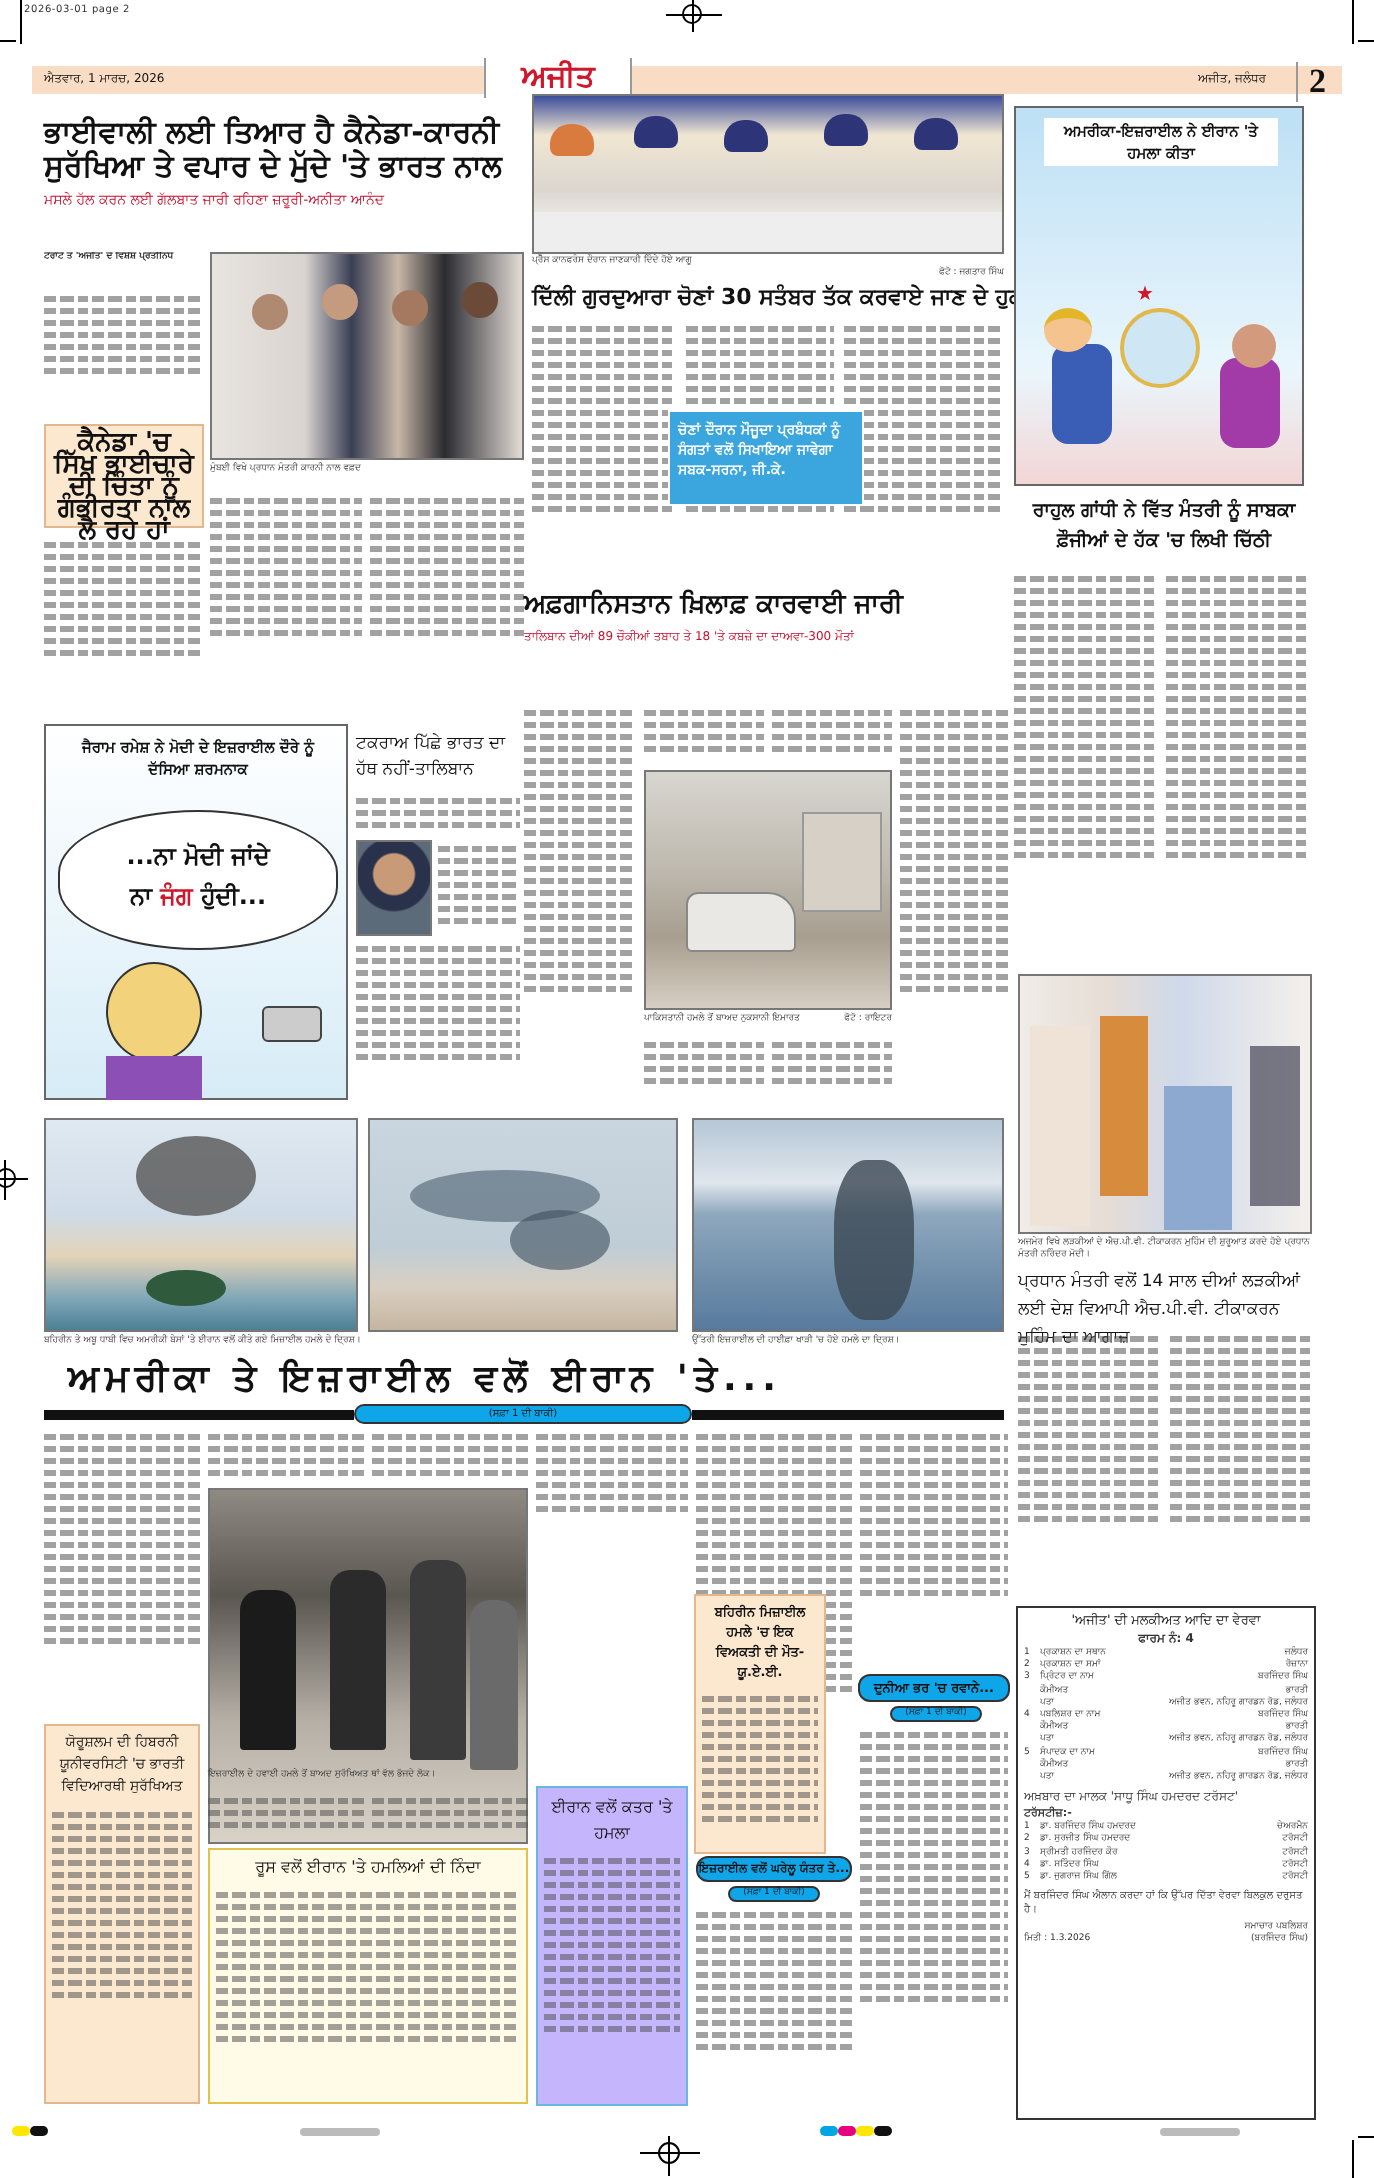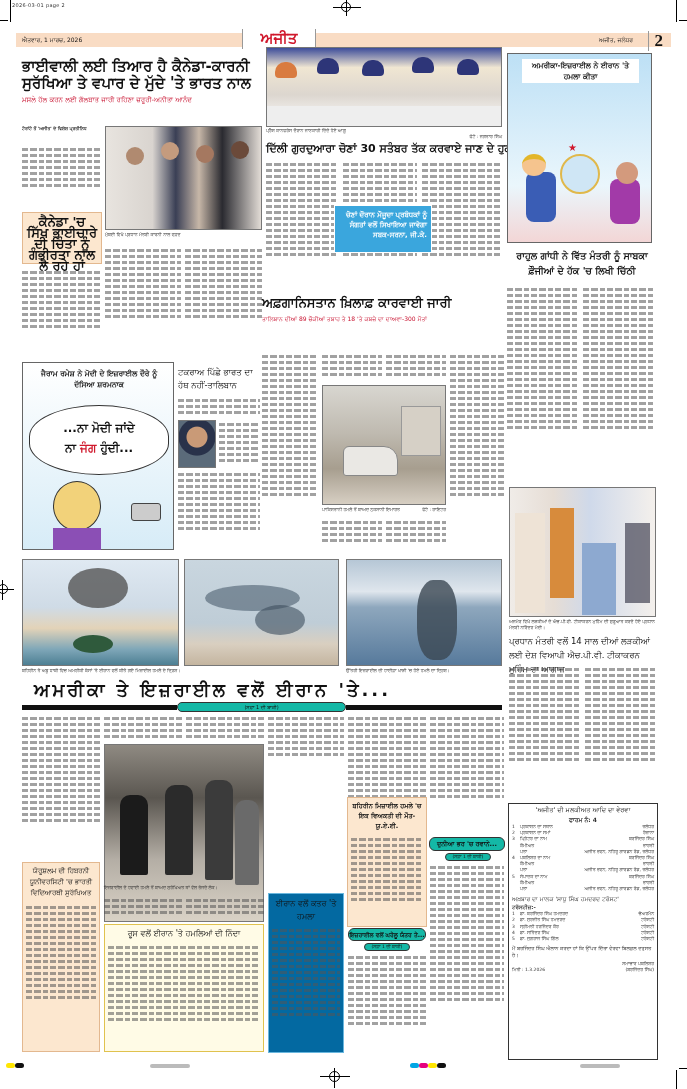--- a/index.html
+++ b/index.html
@@ -11,26 +11,26 @@
 .mh-logo{position:absolute;left:226px;top:-4px;width:74px;height:20px;background:#fff;border-left:1px solid #999;border-right:1px solid #999;text-align:center;color:#d0182c;font-weight:bold;font-size:15px;line-height:18px}
 .mh-right{position:absolute;right:38px;top:3px}
 .mh-page{position:absolute;right:8px;top:-2px;font-family:"Liberation Serif",serif;font-weight:bold;font-size:17px;border-left:1px solid #999;padding-left:6px}
 .hl{font-weight:bold;color:#111;line-height:1.15}
 .sub-red{color:#c8102e;font-weight:normal}
 .txt{font-size:4.5px;line-height:6px;color:#444;text-align:justify;overflow:hidden}
 .txt span{display:block;height:3px;margin:3px 0;background:repeating-linear-gradient(90deg,#555 0 6px,transparent 6px 8px,#555 8px 15px,transparent 15px 17px,#555 17px 22px,transparent 22px 24px);opacity:.55}
 .photo{border:1px solid #777;overflow:hidden}
 .cap{font-size:4.5px;color:#333;line-height:6px}
 .box-peach{background:#fce7cf;border:1px solid #e3b88f}
-.box-blue{background:#0369a1;border:1px solid #6ab7de}
+.box-blue{background:#c4b5fd;border:1px solid #6ab7de}
 .box-yellow{background:#fffbe6;border:1px solid #e0c24e}
 .rule{background:#111}
 .cartoon{background:linear-gradient(#bde0f5,#eaf6fc 70%,#f3d6d6)}
 .bubble{background:#fff;border-radius:50%/45%;border:1.5px solid #333;text-align:center;font-weight:bold}
-.pill{border:1px solid #333;border-radius:8px;background:#14b8a6;text-align:center;font-size:5px}
+.pill{border:1px solid #333;border-radius:8px;background:#0ea5e9;text-align:center;font-size:5px}
 .colorbar{display:flex;gap:0}
 .colorbar i{display:block;width:9px;height:5px;border-radius:3px}
 </style>
 </head>
 <body>
 
 <div class="abs slug">2026-03-01 page 2</div>
 <div class="abs" style="left:10px;top:0;width:1px;height:22px;background:#000"></div>
 <div class="abs" style="left:0;top:20px;width:8px;height:1px;background:#000"></div>
 <div class="abs" style="right:10px;top:0;width:1px;height:22px;background:#000"></div>
@@ -173,21 +173,21 @@
     <span></span>
     <span></span>
     <span></span>
     <span></span>
     <span></span>
     <span></span>
     <span></span>
     <span></span>
     <span></span>
   </div>
-<div class="abs" style="left:334px;top:205px;width:98px;height:48px;background:#3aa6dd;border:1px solid #fff;color:#fff;font-weight:bold;font-size:7px;line-height:10px;text-align:right;padding:4px">
+<div class="abs" style="left:334px;top:205px;width:98px;height:48px;background:#3aa6dd;border:1px solid #fff;color:#fff;font-weight:bold;font-size:7px;line-height:10px;text-align:left;padding:4px">
   <span>ਚੋਣਾਂ ਦੌਰਾਨ ਮੌਜੂਦਾ ਪ੍ਰਬੰਧਕਾਂ ਨੂੰ ਸੰਗਤਾਂ ਵਲੋਂ ਸਿਖਾਇਆ ਜਾਵੇਗਾ ਸਬਕ-ਸਰਨਾ, ਜੀ.ਕੇ.</span>
 </div>
 
 <div class="abs cartoon" style="left:507px;top:53px;width:145px;height:190px;border:1px solid #666">
   <div class="abs" style="left:14px;top:5px;width:117px;background:#fff;text-align:center;font-weight:bold;font-size:7.5px;line-height:11px;padding:1px">
     <span>ਅਮਰੀਕਾ-ਇਜ਼ਰਾਈਲ ਨੇ ਈਰਾਨ 'ਤੇ ਹਮਲਾ ਕੀਤਾ</span>
   </div>
   <div class="abs" style="left:52px;top:100px;width:40px;height:40px;border-radius:50%;background:#cfe6f5;border:2px solid #e0b84b"></div>
   <div class="abs" style="left:18px;top:118px;width:30px;height:50px;background:#3a5db5;border-radius:8px"></div>
   <div class="abs" style="left:14px;top:100px;width:24px;height:22px;border-radius:50%;background:#f5c48e;border-top:5px solid #e3b62a"></div>
@@ -527,21 +527,21 @@
     <span></span>
     <span></span>
     <span></span>
     <span></span>
     <span></span>
     <span></span>
     <span></span>
     <span></span>
   </div>
 
-<div class="abs box-peach" style="left:347px;top:797px;width:80px;height:130px;padding:3px">
+<div class="abs box-peach" style="left:347px;top:797px;width:66px;height:130px;padding:3px">
   <div class="hl" style="font-size:6.5px;line-height:10px;text-align:center">ਬਹਿਰੀਨ ਮਿਜ਼ਾਈਲ ਹਮਲੇ 'ਚ ਇਕ ਵਿਅਕਤੀ ਦੀ ਮੌਤ-ਯੂ.ਏ.ਈ.</div>
   <div class="txt" style="margin-top:4px;height:90px">
       <span></span>
       <span></span>
       <span></span>
       <span></span>
       <span></span>
       <span></span>
       <span></span>
       <span></span>

